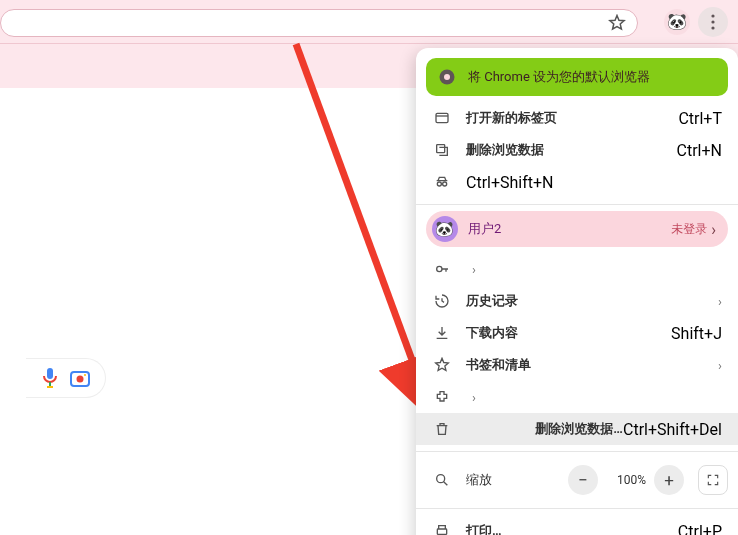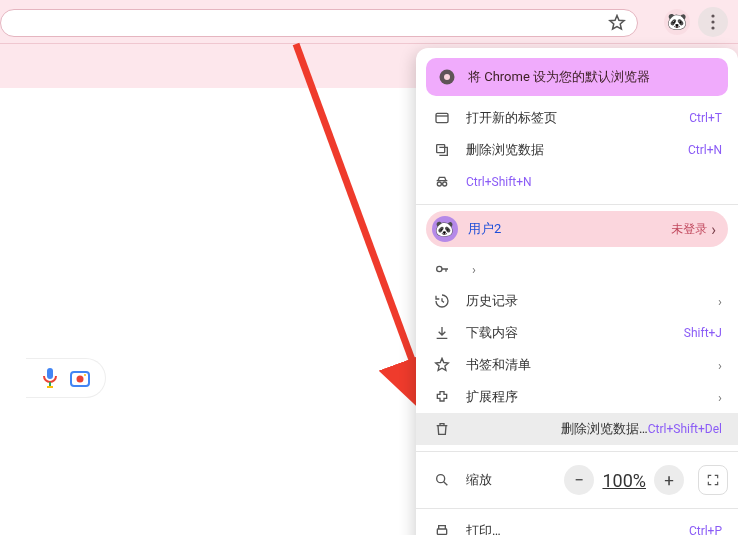--- a/index.html
+++ b/index.html
@@ -13,44 +13,44 @@
     .avatar { width: 26px; height: 26px; border-radius: 50%; background: #f9dde3; display: flex; align-items: center; justify-content: center; font-size: 16px; cursor: pointer; }
     .menu-trigger { width: 30px; height: 30px; border-radius: 50%; background: #ece2e3; display: flex; align-items: center; justify-content: center; cursor: pointer; }
 
     .pink-strip { position: absolute; top: 44px; left: 0; right: 0; height: 44px; background: #fde7ec; }
 
     .voice-lens { position: absolute; left: 26px; top: 358px; width: 80px; height: 40px; border: 1px solid #eee; border-top-right-radius: 20px; border-bottom-right-radius: 20px; border-left: none; display: flex; align-items: center; justify-content: flex-end; gap: 10px; padding-right: 14px; }
 
     .arrow { position: absolute; left: 288px; top: 36px; width: 160px; height: 380px; pointer-events: none; }
 
     .menu { position: absolute; right: 0; top: 48px; width: 322px; background: #fff; border-radius: 12px; box-shadow: -2px 4px 16px rgba(0,0,0,0.18); padding: 8px 0; }
-    .promo { margin: 2px 10px 6px; background: #f0abfc; border-radius: 10px; padding: 10px 12px; display: flex; align-items: center; gap: 12px; font-size: 13px; color: #3c1f24; }
+    .promo { margin: 2px 10px 6px; background: #84cc16; border-radius: 10px; padding: 10px 12px; display: flex; align-items: center; gap: 12px; font-size: 13px; color: #3c1f24; }
     .promo-ico { width: 18px; height: 18px; display: flex; align-items: center; justify-content: center; }
 
     .item { height: 32px; display: flex; align-items: center; padding: 0 16px; font-size: 13px; color: #333; cursor: pointer; position: relative; }
     .item.highlight { background: #ececec; text-align: right; }
     .item .ico { width: 20px; height: 20px; margin-right: 14px; display: flex; align-items: center; justify-content: center; color: #555; }
-    .item .lbl { flex: 1; }
-    .item .sc { color: #8b5cf6; font-size: 12px; }
+    .item .lbl { flex: 1; font-weight: bold; }
+    .item .sc { color: #000000; font-size: 16px; }
     .item .chev { color: #777; margin-left: 6px; }
 
     .sep { height: 1px; background: #e5e5e5; margin: 6px 0; }
 
     .user-row { margin: 6px 10px; background: #fbd6dd; border-radius: 18px; height: 36px; display: flex; align-items: center; padding: 0 12px 0 6px; cursor: pointer; }
     .user-row .uavatar { width: 26px; height: 26px; border-radius: 50%; background: #b589e8; display: flex; align-items: center; justify-content: center; font-size: 15px; margin-right: 10px; }
-    .user-row .uname { flex: 1; font-size: 13px; color: #1d4ed8; }
+    .user-row .uname { flex: 1; font-size: 13px; color: #701a75; }
     .user-row .status { font-size: 12px; color: #c24a5f; margin-right: 4px; }
     .user-row .chev { color: #7a3f4a; }
 
     .zoom-row { height: 44px; display: flex; align-items: center; padding: 0 10px 0 16px; font-size: 13px; color: #333; }
     .zoom-row .ico { width: 20px; height: 20px; margin-right: 14px; display: flex; align-items: center; justify-content: center; color: #555; }
     .zoom-row .lbl { flex: 1; }
     .zoom-ctrls { display: flex; align-items: center; gap: 8px; }
     .zbtn { width: 30px; height: 30px; border-radius: 50%; background: #ececec; display: flex; align-items: center; justify-content: center; font-size: 17px; color: #444; cursor: pointer; border: none; }
-    .zpct { font-size: 18px; color: #333; min-width: 40px; text-align: right; text-decoration: underline; }
+    .zpct { font-size: 12px; color: #333; min-width: 40px; text-align: right; }
     .fsbtn { width: 30px; height: 30px; border-radius: 8px; border: 1px solid #ddd; background: #fff; display: flex; align-items: center; justify-content: center; cursor: pointer; margin-left: 6px; }
 
     svg { display: block; }
   </style>
 </head>
 <body>
 
 <div class="topbar">
   <div class="addr-area">
     <div class="addr">
@@ -195,21 +195,20 @@
       </span>
     <span class="lbl">书签和清单</span>
     <span class="chev">›</span>
   </div>
   <div class="item">
     <span class="ico">
         <svg width="16" height="16" viewBox="0 0 24 24" fill="none" stroke="currentColor" stroke-width="2">
           <path d="M5 8h4V4h6v4h4v6h-4v4H9v-4H5z"></path>
         </svg>
       </span>
-    <span class="lbl">扩展程序</span>
     <span class="chev">›</span>
   </div>
   <div class="item highlight">
     <span class="ico">
         <svg width="16" height="16" viewBox="0 0 24 24" fill="none" stroke="currentColor" stroke-width="2">
           <path d="M4 7h16M9 7V4h6v3M6 7l1 13h10l1-13"></path>
         </svg>
       </span>
     <span class="lbl">删除浏览数据…</span>
     <span class="sc">Ctrl+Shift+Del</span>

